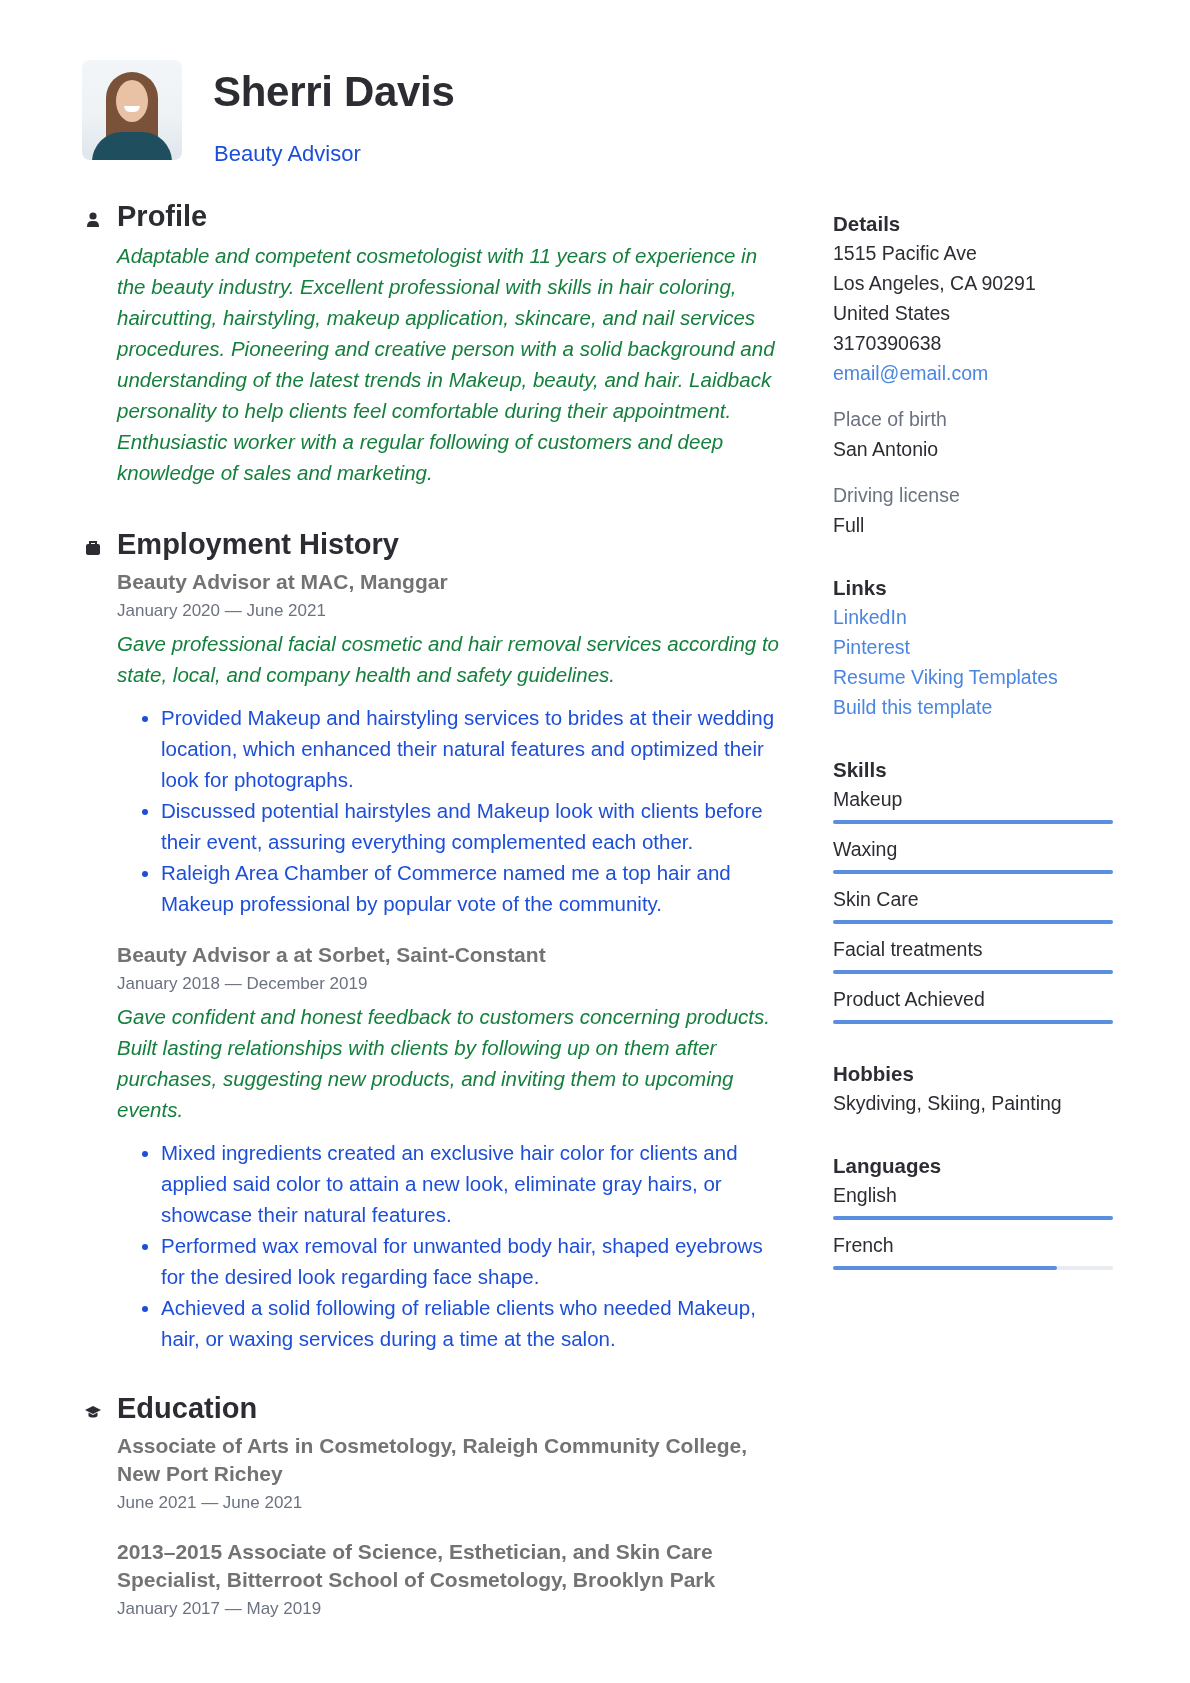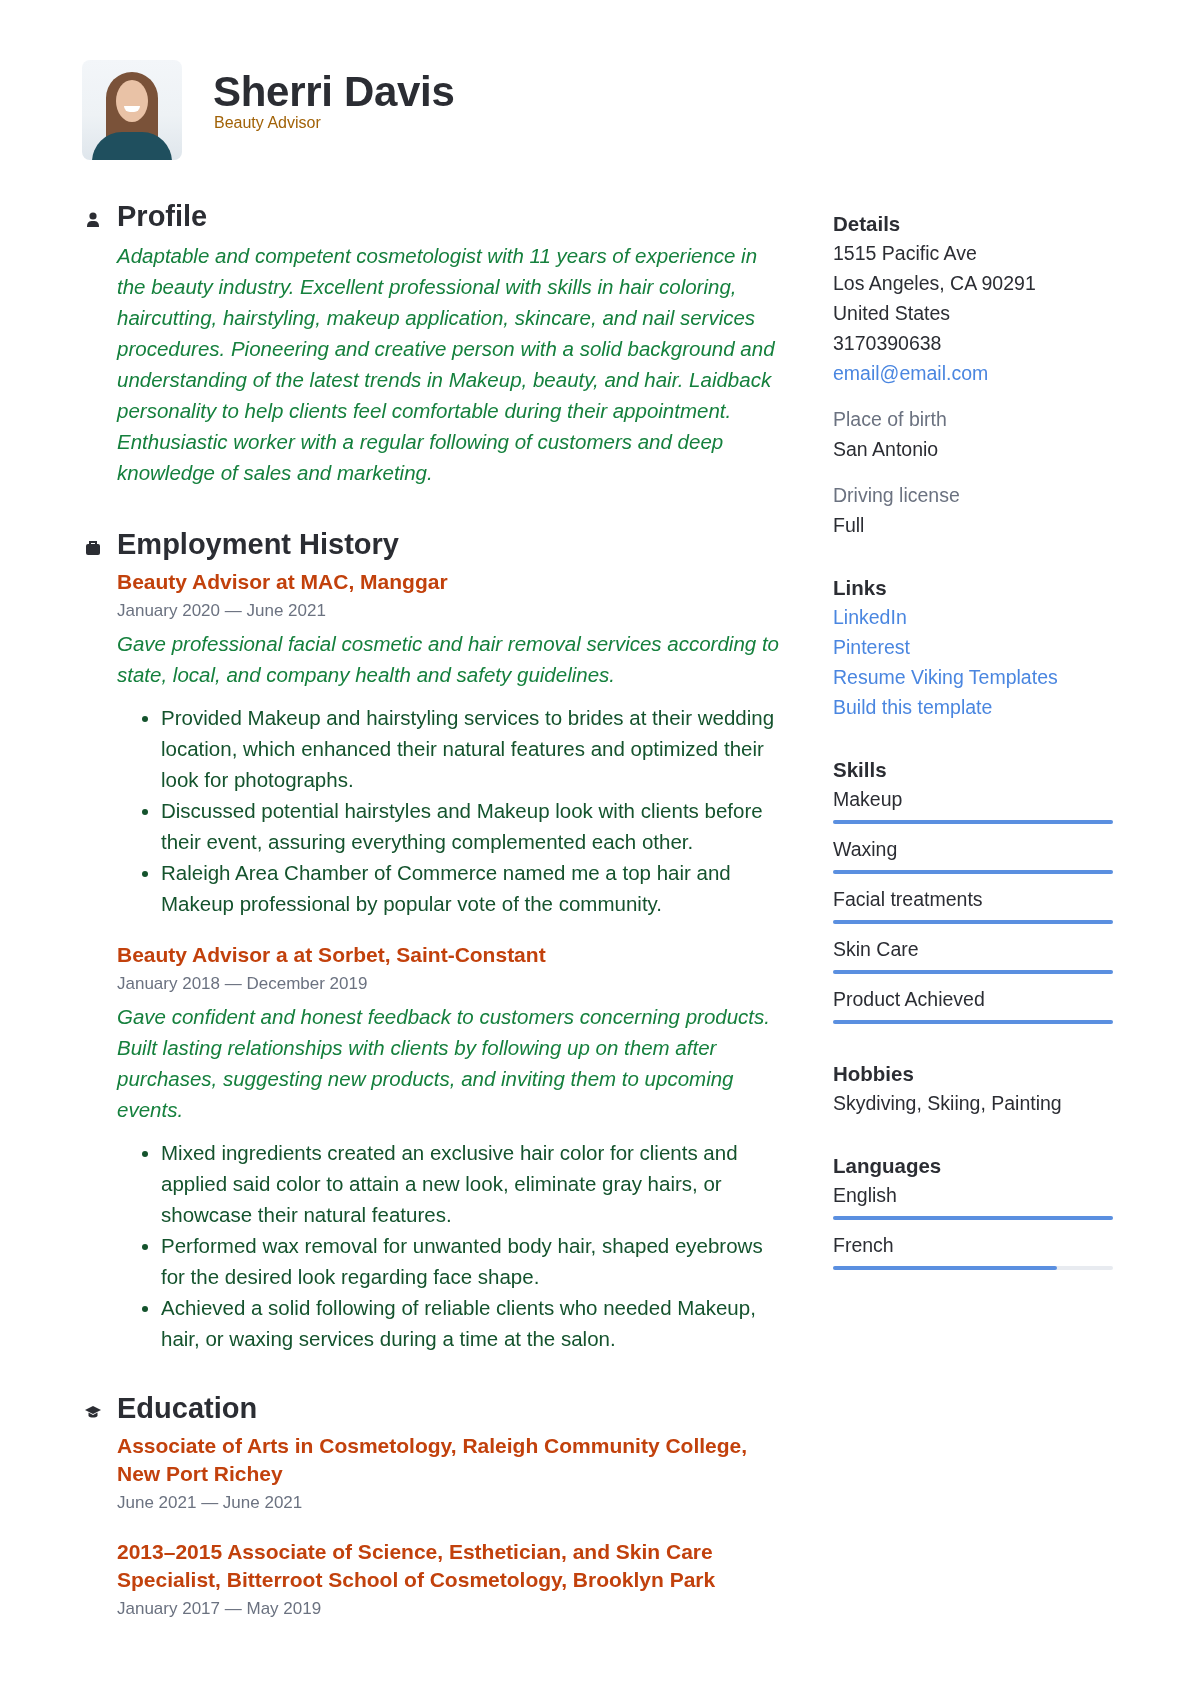--- a/index.html
+++ b/index.html
@@ -5,33 +5,33 @@
   html, body { margin:0; padding:0; background:#ffffff; }
   body { width:1190px; height:1683px; position:relative; overflow:hidden;
          font-family:"Liberation Sans", "DejaVu Sans", sans-serif; color:#2b2d33; }
   .photo { position:absolute; left:82px; top:60px; width:100px; height:100px; border-radius:8px;
            background:linear-gradient(180deg,#f3f6f9 0%,#eef2f5 55%,#dfe6ec 100%); overflow:hidden; }
   .photo .hair { position:absolute; left:24px; top:12px; width:52px; height:78px; border-radius:26px 26px 10px 10px; background:#7a5239; }
   .photo .face { position:absolute; left:34px; top:20px; width:32px; height:42px; border-radius:50%; background:#e9c2a6; }
   .photo .smile { position:absolute; left:42px; top:46px; width:16px; height:6px; border-radius:0 0 8px 8px; background:#fff; }
   .photo .body { position:absolute; left:10px; top:72px; width:80px; height:40px; border-radius:30px 30px 0 0; background:#1f4f5e; }
   .name { position:absolute; left:213px; top:68px; font-size:42px; font-weight:bold; color:#2b2d33; letter-spacing:-0.3px; }
-  .jobtitle { position:absolute; left:214px; top:114px; font-size:16px; color:#a16207; }
+  .jobtitle { position:absolute; left:214px; top:141px; font-size:22px; color:#1d4ed8; }
 
   .left { position:absolute; left:84px; top:200px; width:700px; }
   .section { position:relative; }
   .sec-head { position:relative; height:40px; }
   .sec-icon { position:absolute; left:0; top:11px; width:18px; height:18px; }
   .sec-title { position:absolute; left:33px; top:0; font-size:29px; font-weight:bold; color:#2b2d33; }
   .indent { margin-left:33px; }
   .italic { font-style:italic; font-size:20.5px; line-height:31px; color:#15803d; }
-  .job-title { font-size:21px; font-weight:bold; line-height:28px; color:#c2410c; }
+  .job-title { font-size:21px; font-weight:bold; line-height:28px; color:#737373; }
   .dates { font-size:17px; line-height:26px; color:#6b7280; margin-top:2px; }
   ul { margin:12px 0 0 0; padding-left:44px; }
-  li { font-size:20.5px; line-height:31px; color:#14532d; }
+  li { font-size:20.5px; line-height:31px; color:#1d4ed8; }
 
   .right { position:absolute; left:833px; top:210px; width:280px; }
   .r-head { font-size:20.5px; font-weight:bold; line-height:28px; color:#2b2d33; }
   .r-text { font-size:19.5px; line-height:30px; color:#2b2d33; }
   .r-label { font-size:19.5px; line-height:30px; color:#6b7280; }
   .r-link { font-size:19.5px; line-height:30px; color:#4a86e0; text-decoration:none; display:block; }
   .gap { height:16px; }
   .bar-item { margin-bottom:4px; }
   .track { height:4px; width:280px; background:#e8ebf0; border-radius:2px; margin-top:6px; margin-bottom:10px; position:relative; }
   .fill { position:absolute; left:0; top:0; height:4px; background:#5a8fe0; border-radius:2px; }
@@ -145,27 +145,27 @@
             <div class="fill" style="width: 100%; background: rgb(90, 143, 224);"></div>
           </div>
         </div>
         <div class="bar-item">
           <div class="r-text">Waxing</div>
           <div class="track">
             <div class="fill" style="width: 100%; background: rgb(90, 143, 224);"></div>
           </div>
         </div>
         <div class="bar-item">
-          <div class="r-text">Facial treatments</div>
+          <div class="r-text">Skin Care</div>
           <div class="track">
             <div class="fill" style="width: 100%; background: rgb(90, 143, 224);"></div>
           </div>
         </div>
         <div class="bar-item">
-          <div class="r-text">Skin Care</div>
+          <div class="r-text">Facial treatments</div>
           <div class="track">
             <div class="fill" style="width: 100%; background: rgb(90, 143, 224);"></div>
           </div>
         </div>
         <div class="bar-item">
           <div class="r-text">Product Achieved</div>
           <div class="track">
             <div class="fill" style="width: 100%; background: rgb(90, 143, 224);"></div>
           </div>
         </div>

